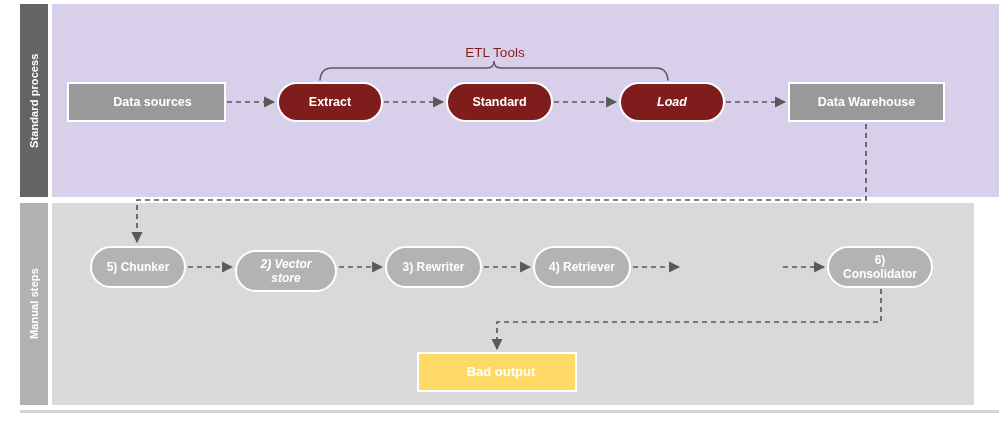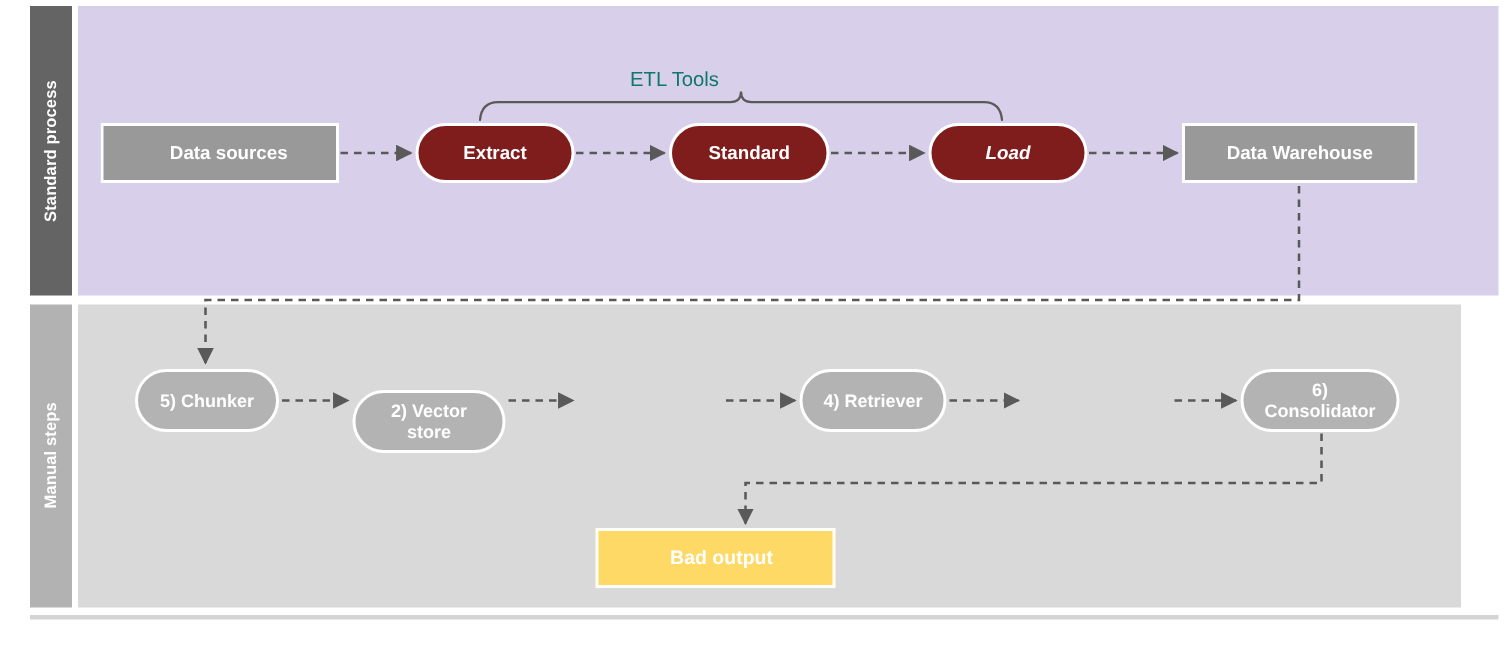--- a/index.html
+++ b/index.html
@@ -75,21 +75,22 @@
   .node.pill { border-radius: 999px; }
   .node.gray   { background: #999999; }
   .node.violet { background: #7f1d1d; }
   .node.step   { background: #b3b3b3; font-size: 12px; }
   .node.yellow { background: #ffd966; font-size: 13px; }
 
   
   #etl-label {
     position: absolute;
     left: 420px; top: 45px; width: 150px;
-    color: #0f766e;
+    text-align: center;
+    color: #7f1d1d;
     font-size: 13.5px;
     font-weight: normal;
   }
 
   
   #connectors {
     position: absolute;
     left: 0; top: 0; width: 1003px; height: 430px;
     pointer-events: none;
   }
@@ -136,23 +137,24 @@
 
   <div id="etl-label">ETL Tools</div>
 
   <div class="node rect gray" style="left:67px;  top:82px;  width:159px; height:40px;padding-left:16px;">Data sources</div>
   <div class="node pill violet" style="left:277px; top:82px; width:106px; height:40px;">Extract</div>
   <div class="node pill violet" style="left:446px; top:82px; width:107px; height:40px;">Standard</div>
   <div class="node pill violet" style="left:619px; top:82px; width:106px; height:40px;font-style:italic;">Load</div>
   <div class="node rect gray" style="left:788px; top:82px;  width:157px; height:40px;">Data Warehouse</div>
 
   <div class="node pill step" style="left:90px;  top:246px; width:96px;  height:42px;">5) Chunker</div>
-  <div class="node pill step" style="left: 235px; top: 260px; width: 102px; height: 42px; white-space: pre-line;">2) Vector
+  <div class="node pill step" style="left: 235px; top: 250px; width: 102px; height: 42px; white-space: pre-line; font-style: italic;">2) Vector
 store</div>
+  <div class="node pill step" style="left:385px; top:246px; width:97px;  height:42px;">3) Rewriter</div>
   <div class="node pill step" style="left:533px; top:246px; width:98px;  height:42px;">4) Retriever</div>
   <div class="node pill step" style="left: 827px; top: 246px; width: 106px; height: 42px; white-space: pre-line;">6)
 Consolidator</div>
 
-  <div class="node rect yellow" style="left:397px; top:352px; width:160px; height:40px;padding-left:12px;">Bad output</div>
+  <div class="node rect yellow" style="left:417px; top:352px; width:160px; height:40px;padding-left:12px;">Bad output</div>
 
   <div id="bottom-divider"></div>
 
 </div>
 
 </body></html>

